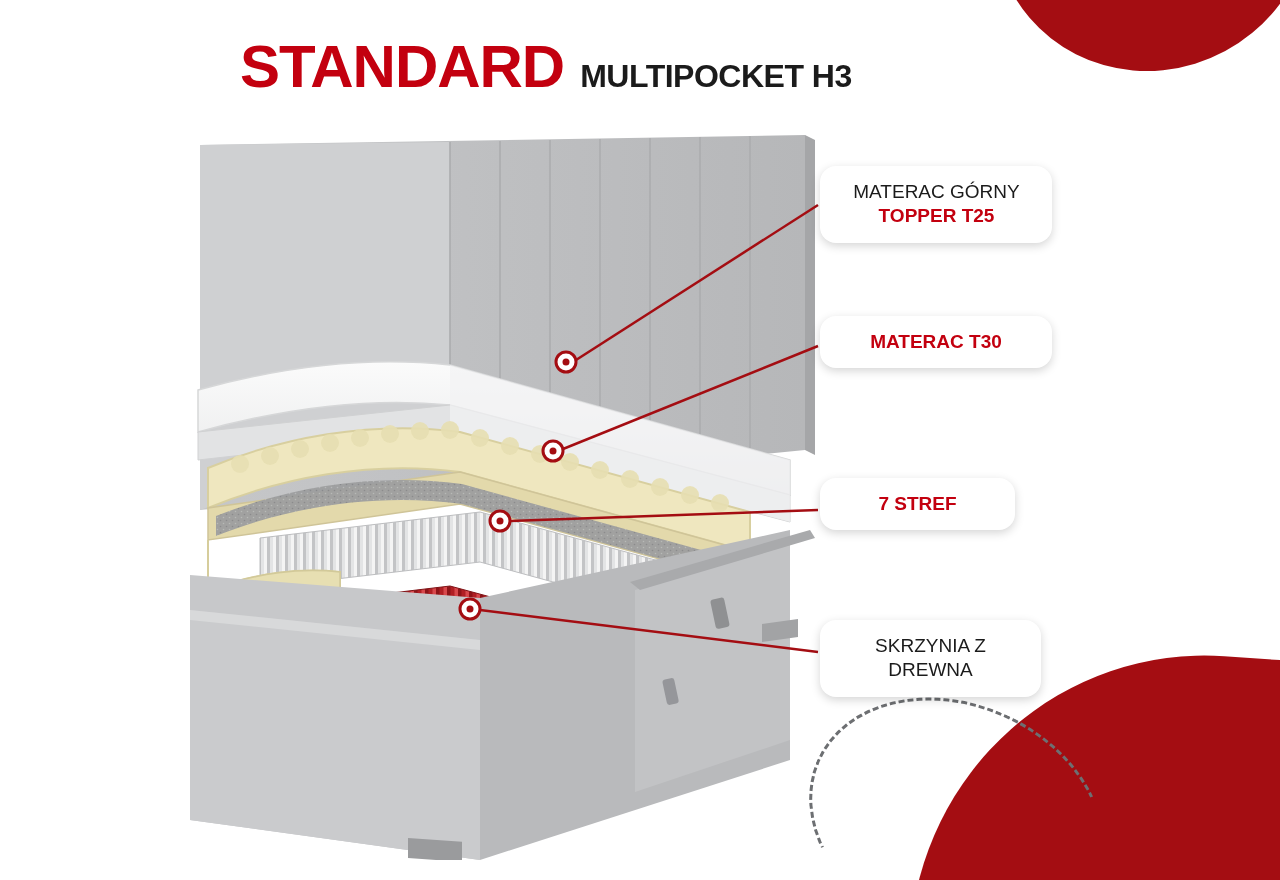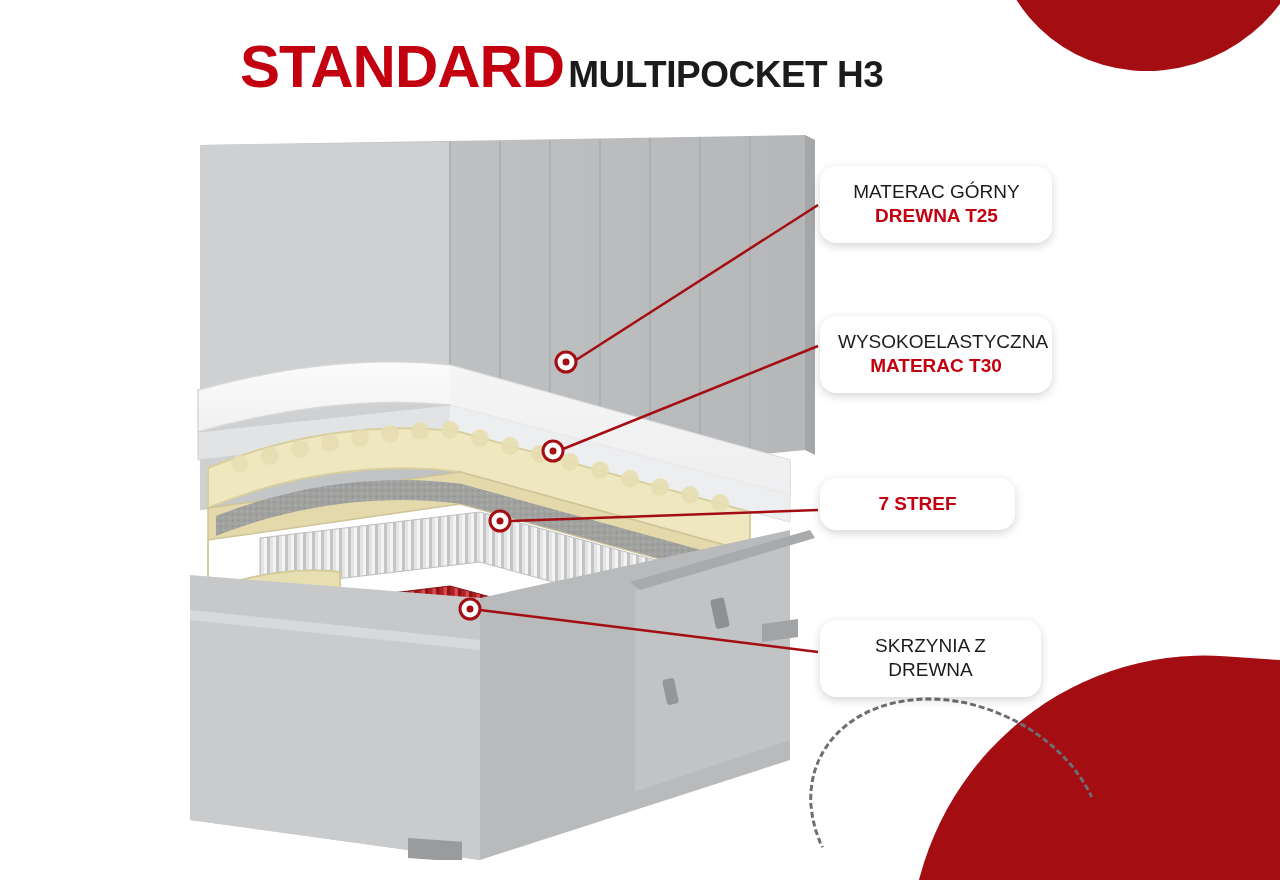--- a/index.html
+++ b/index.html
@@ -49,31 +49,31 @@
     transform: rotate(24deg);
   }
 
   
   .title-wrap {
     position: absolute;
     left: 240px;
     top: 32px;
     display: flex;
     align-items: baseline;
-    gap: 4px;
+    gap: 16px;
     white-space: nowrap;
   }
   .title-main {
     font-size: 60px;
     font-weight: bold;
     color: #c3000f;
     letter-spacing: -1px;
   }
   .title-sub {
-    font-size: 37px;
+    font-size: 32px;
     font-weight: bold;
     color: #1b1b1b;
     letter-spacing: -0.5px;
   }
 
   
   .product {
     position: absolute;
     left: 150px;
     top: 120px;
@@ -299,25 +299,24 @@
     <circle cx="500" cy="521" r="3.5" fill="#a40d12"></circle>
   </g>
   <g>
     <circle cx="470" cy="609" r="10" fill="#ffffff" stroke="#a40d12" stroke-width="3"></circle>
     <circle cx="470" cy="609" r="3.5" fill="#a40d12"></circle>
   </g>
 </svg>
 
 <div class="callout" id="callout-0">
   <span class="l1">MATERAC GÓRNY</span>
-  <span class="l2 accent">DREWNA T25</span>
+  <span class="l2 accent">TOPPER T25</span>
 </div>
 
 <div class="callout" id="callout-1">
-  <span class="l1">WYSOKOELASTYCZNA</span>
   <span class="l2 accent">MATERAC T30</span>
 </div>
 
 <div class="callout" id="callout-2">
   <span class="l1 accent">7 STREF</span>
 </div>
 
 <div class="callout" id="callout-3">
   <span class="l1">SKRZYNIA Z DREWNA</span>
 </div>

